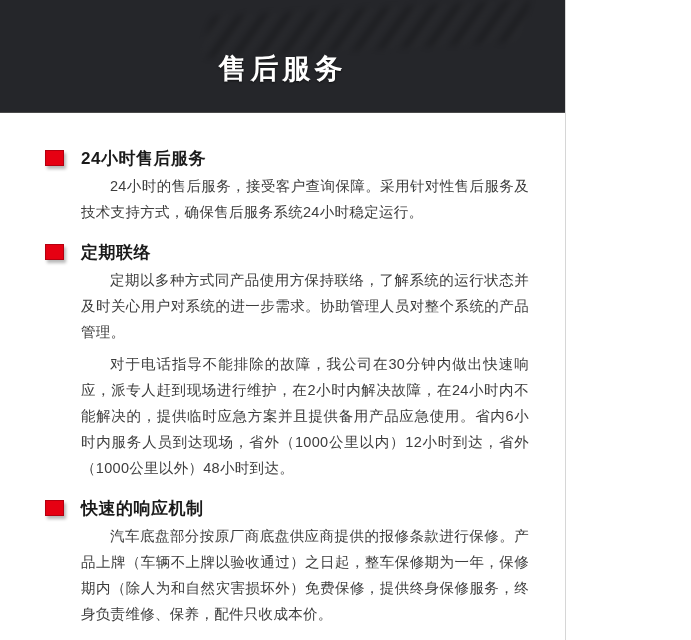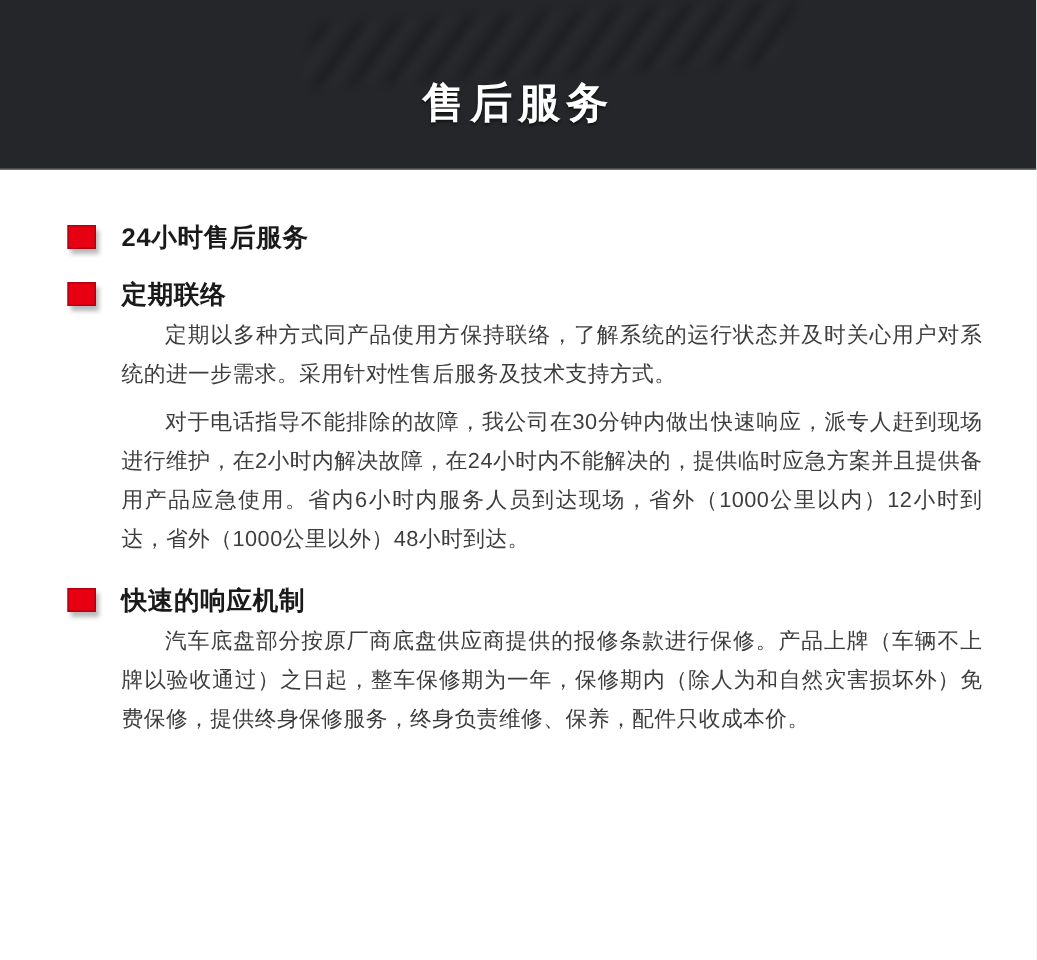--- a/index.html
+++ b/index.html
@@ -10,21 +10,21 @@
     --body_text:#3d3d3d;
     --page_bg:#ffffff;
   }
   *{box-sizing:border-box;margin:0;padding:0;}
   html,body{background:#fff;}
   body{
     font-family:"Liberation Sans","DejaVu Sans",sans-serif;
     width:691px;
   }
   .page{
-    width:691px;
+    width:565px;
     height:640px;
     background:var(--page_bg);
     outline:1px solid #d6d6d6;
     overflow:hidden;
     position:relative;
   }
   
   .banner{
     height:113px;
     background:var(--banner_bg);
@@ -101,28 +101,29 @@
     <div class="banner-title">售后服务</div>
   </div>
 
   <div class="content">
 
     <div class="section">
       <div class="section-header">
         <span class="bullet"></span>
         <h2>24小时售后服务</h2>
       </div>
+      <p>24小时的售后服务，接受客户查询保障。采用针对性售后服务及技术支持方式，确保售后服务系统24小时稳定运行。</p>
     </div>
 
     <div class="section">
       <div class="section-header">
         <span class="bullet"></span>
         <h2>定期联络</h2>
       </div>
-      <p>定期以多种方式同产品使用方保持联络，了解系统的运行状态并及时关心用户对系统的进一步需求。采用针对性售后服务及技术支持方式。</p>
+      <p>定期以多种方式同产品使用方保持联络，了解系统的运行状态并及时关心用户对系统的进一步需求。协助管理人员对整个系统的产品管理。</p>
     </div>
 
     <div class="section">
       <p>对于电话指导不能排除的故障，我公司在30分钟内做出快速响应，派专人赶到现场进行维护，在2小时内解决故障，在24小时内不能解决的，提供临时应急方案并且提供备用产品应急使用。省内6小时内服务人员到达现场，省外（1000公里以内）12小时到达，省外（1000公里以外）48小时到达。</p>
     </div>
 
     <div class="section">
       <div class="section-header">
         <span class="bullet"></span>
         <h2>快速的响应机制</h2>

